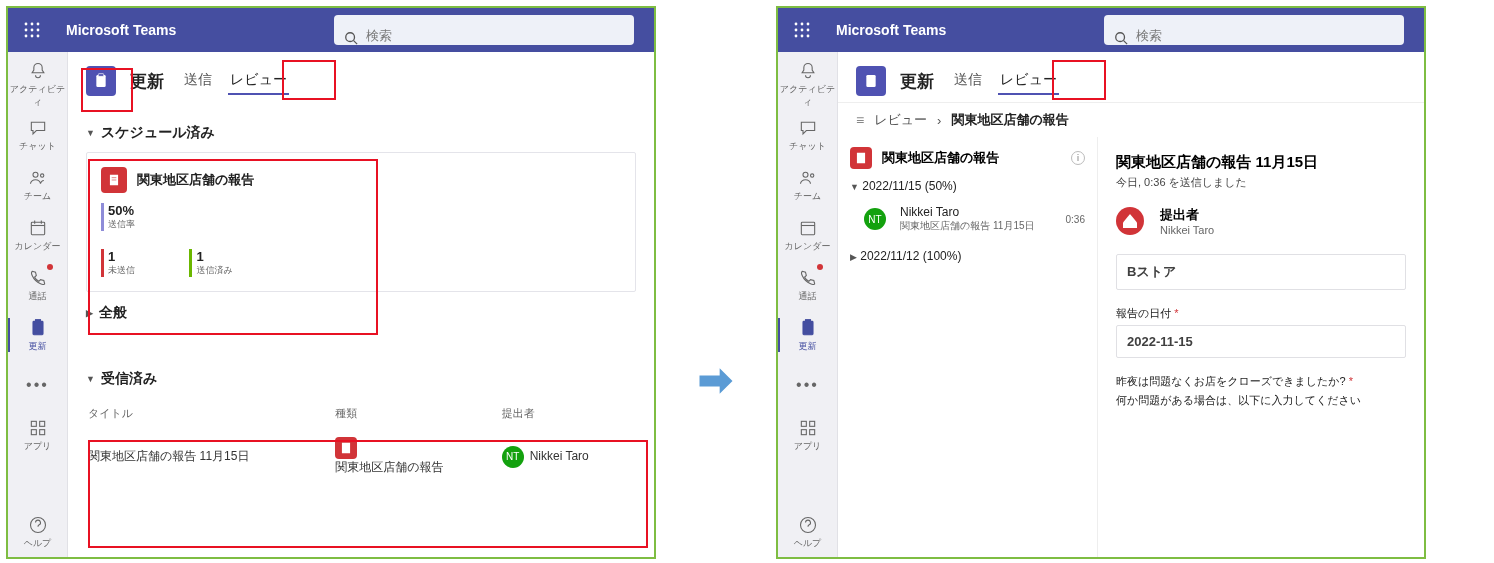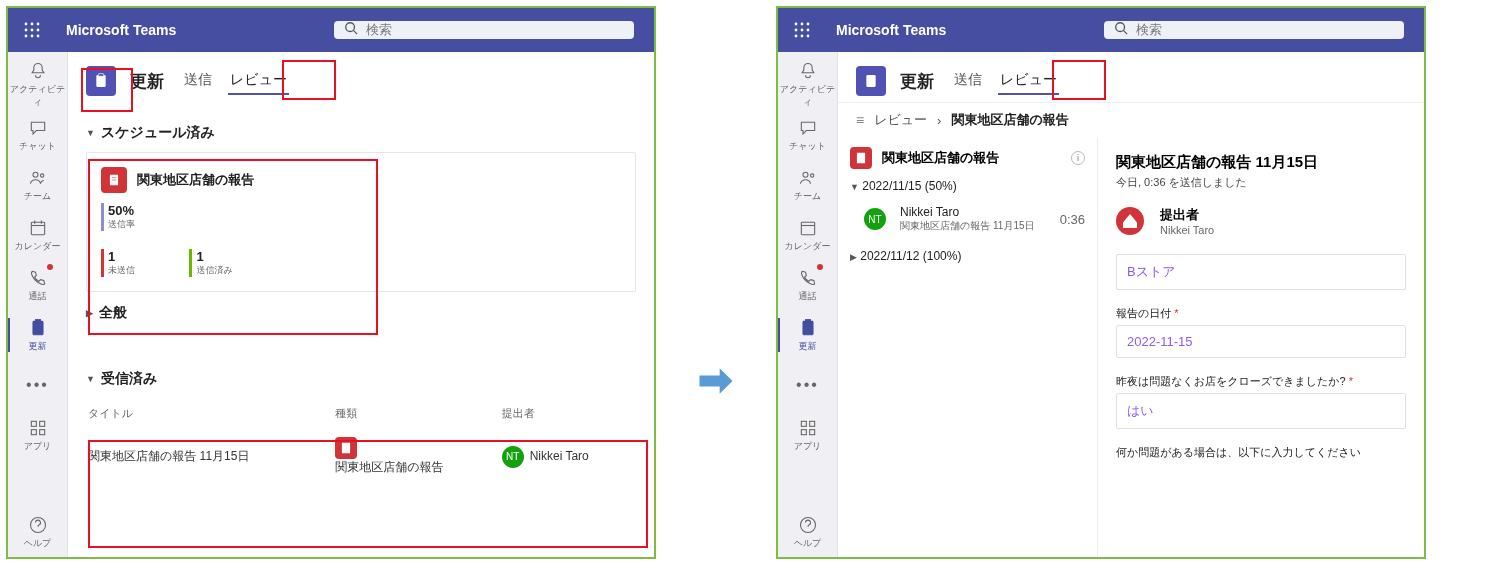--- a/index.html
+++ b/index.html
@@ -2,21 +2,21 @@
 <html><head>
 <meta charset="utf-8">
 <style>
   * { box-sizing: border-box; margin: 0; padding: 0; font-family: "Segoe UI", "Meiryo", sans-serif; }
   body { background: #fff; display: flex; gap: 38px; align-items: flex-start; padding: 6px; }
   .screen { width: 650px; border: 2px solid #7ebd42; position: relative; background: #fff; }
   .topbar { background: #454ea0; height: 44px; display: flex; align-items: center; color: #fff; }
   .waffle { width: 48px; display: flex; align-items: center; justify-content: center; }
   .waffle svg { width: 16px; height: 16px; }
   .appname { font-weight: 700; font-size: 14px; margin-left: 10px; flex: 0 0 auto; }
-  .search { margin-left: auto; margin-right: 20px; background: #eef1f8; border-radius: 4px; height: 18px; display: flex; align-items: flex-start; width: 300px; padding: 0 10px; color: #555; }
+  .search { margin-left: auto; margin-right: 20px; background: #eef1f8; border-radius: 4px; height: 30px; display: flex; align-items: flex-end; width: 300px; padding: 0 10px; color: #555; }
   .search svg { width: 14px; height: 14px; margin-right: 8px; stroke: #555; fill: none; }
   .search span { font-size: 13px; color: #777; }
   .body { display: flex; height: 505px; }
   .rail { width: 60px; background: #f0f0f4; border-right: 1px solid #e1e1e6; display: flex; flex-direction: column; align-items: center; padding-top: 8px; position: relative; text-align: center; }
   .rail-item { width: 100%; height: 50px; display: flex; flex-direction: column; align-items: center; justify-content: center; color: #666; font-size: 9px; gap: 2px; position: relative; }
   .rail-item.active { color: #444ea0; }
   .rail-item.active::before { content: ""; position: absolute; left: 0; top: 8px; bottom: 8px; width: 2px; background: #444ea0; }
   .rail-item svg { width: 20px; height: 20px; stroke: #666; fill: none; stroke-width: 1.3; }
   .rail-item.active svg { stroke: #444ea0; fill: #444ea0; }
   .rail-gap { flex: 1; }
@@ -56,30 +56,30 @@
   .burger { color: #888; font-size: 14px; }
   .split { display: flex; height: 100%; }
   .left-pane { width: 260px; border-right: 1px solid #eee; padding: 10px 12px; font-size: 12px; }
   .left-title { display: flex; align-items: center; gap: 10px; font-weight: 700; font-size: 13px; margin-bottom: 10px; }
   .info-icon { margin-left: auto; color: #aaa; width: 14px; height: 14px; border: 1px solid #bbb; border-radius: 50%; font-size: 9px; display: flex; align-items: center; justify-content: center; }
   .date-group { font-size: 12px; color: #222; margin: 8px 0; }
   .entry { display: flex; align-items: center; gap: 8px; padding: 4px 0 8px 14px; }
   .entry .txt { flex: 1; }
   .entry .name { font-size: 12px; color: #222; }
   .entry .sub { font-size: 10px; color: #666; }
-  .entry .time { font-size: 13px; color: #666; }
+  .entry .time { font-size: 10px; color: #666; }
   .right-pane { flex: 1; padding: 16px 18px; font-size: 12px; overflow-y: auto; }
   .right-pane h2 { font-size: 15px; font-weight: 700; margin-bottom: 3px; }
   .sent-line { font-size: 11px; color: #444; margin-bottom: 16px; }
   .submitter { display: flex; align-items: center; gap: 10px; margin-bottom: 18px; }
   .submitter .lbl { font-weight: 700; font-size: 13px; }
   .submitter .name { font-size: 11px; color: #666; }
   .field-label { font-size: 11px; color: #222; margin-bottom: 4px; }
   .req { color: #d13438; }
-  .field-box { border: 1px solid #e0e0e4; border-radius: 2px; padding: 8px 10px; font-size: 13px; color: #8b5cf6; margin-bottom: 16px; width: 100%; }
+  .field-box { border: 1px solid #e0e0e4; border-radius: 2px; padding: 8px 10px; font-size: 13px; color: #404040; margin-bottom: 16px; width: 100%; font-weight: bold; }
   .arrow { align-self: center; margin-top: 200px; }
   .arrow svg { width: 44px; height: 44px; fill: #5b9bd5; }
   
   .ov { position: absolute; border: 2px solid #e81123; pointer-events: none; }
 </style>
 </head>
 <body>
 
 <div class="screen">
 
@@ -411,19 +411,18 @@
             <span class="avatar lg"></span>
             <div>
               <div class="lbl">提出者</div>
               <div class="name">Nikkei Taro</div>
             </div>
           </div>
           <div class="field-box">Bストア</div>
           <div class="field-label"><span>報告の日付</span> <span class="req">*</span></div>
           <div class="field-box">2022-11-15</div>
           <div class="field-label"><span>昨夜は問題なくお店をクローズできましたか?</span> <span class="req">*</span></div>
-          <div class="field-box">はい</div>
           <div class="field-label">何か問題がある場合は、以下に入力してください</div>
         </div>
       </div>
     </div>
   </div>
 </div>
 
 </body></html>

